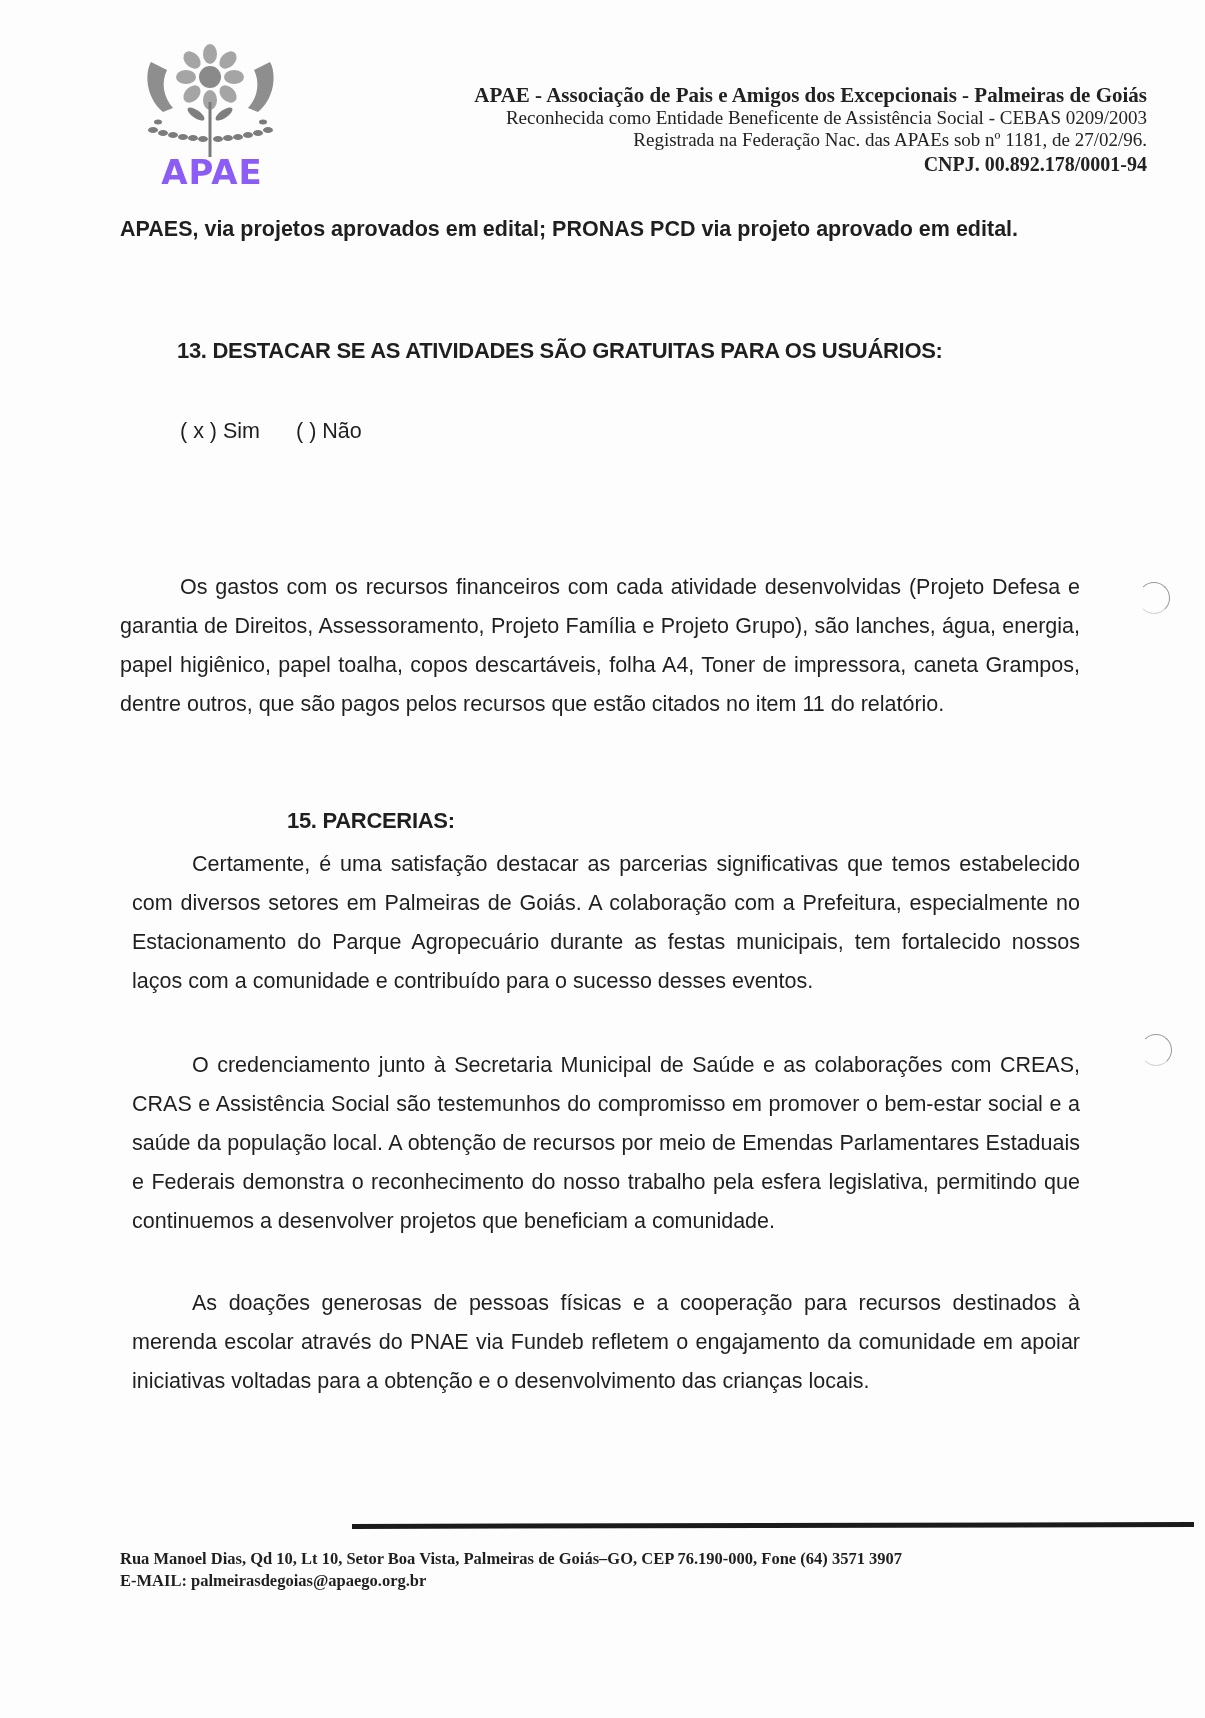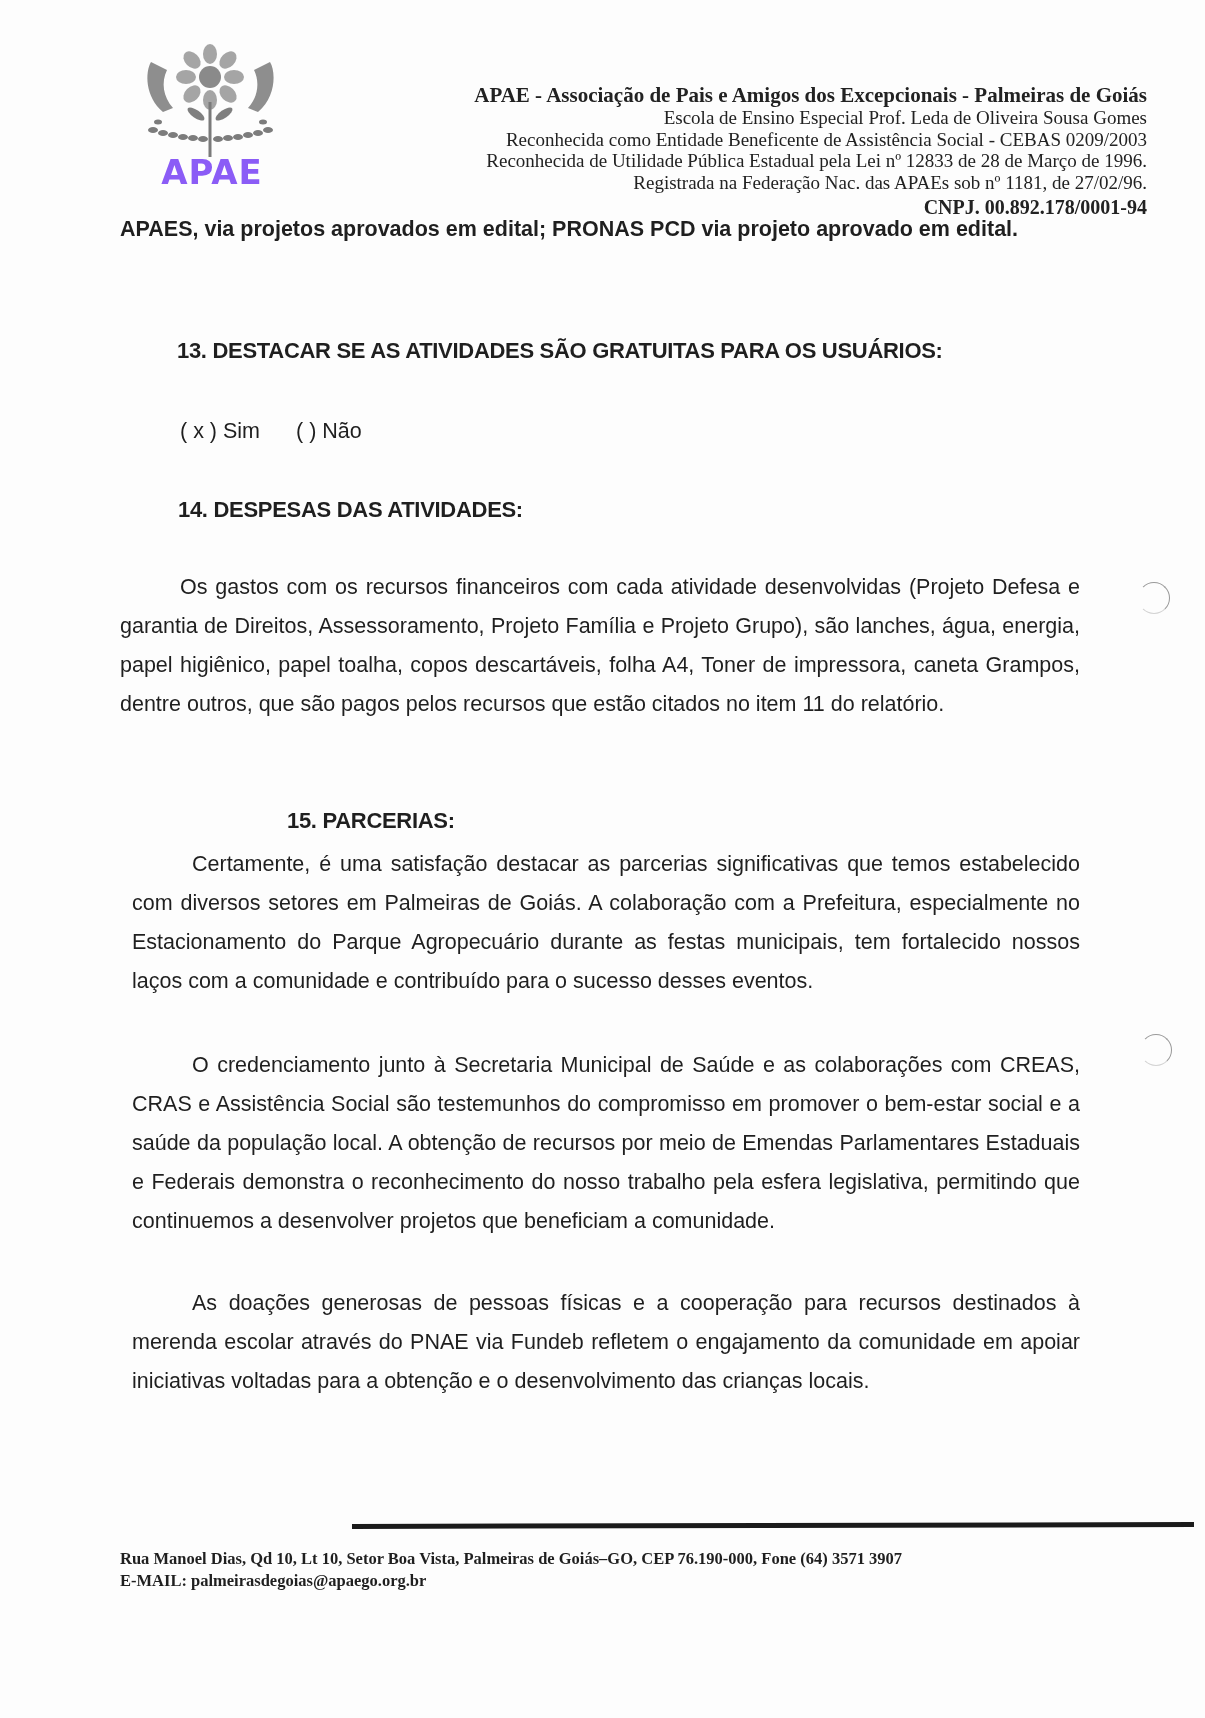--- a/index.html
+++ b/index.html
@@ -103,36 +103,33 @@
         <ellipse cx="135" cy="88" rx="5" ry="3"></ellipse>
         <ellipse cx="25" cy="80" rx="4" ry="2.5"></ellipse>
         <ellipse cx="130" cy="80" rx="4" ry="2.5"></ellipse>
       </g>
     </svg>
   </div>
   <div class="logo-text">APAE</div>
 
   <div class="header-text">
     <div class="org-name">APAE - Associação de Pais e Amigos dos Excepcionais - Palmeiras de Goiás</div>
-    <div class="line">Escola de Ensino Especial Prof. Leda de Oliveira Sousa Gomes</div>
     <div class="line">Reconhecida como Entidade Beneficente de Assistência Social - CEBAS 0209/2003</div>
-    <div class="line">Reconhecida de Utilidade Pública Estadual pela Lei nº 12833 de 28 de Março de 1996.</div>
     <div class="line">Registrada na Federação Nac. das APAEs sob nº 1181, de 27/02/96.</div>
     <div class="cnpj">CNPJ. 00.892.178/0001-94</div>
   </div>
 
   <div class="abs body-text p-intro">APAES, via projetos aprovados em edital; PRONAS PCD via projeto aprovado em edital.</div>
 
   <div class="abs body-text heading h13">13. DESTACAR SE AS ATIVIDADES SÃO GRATUITAS PARA OS USUÁRIOS:</div>
   <div class="abs body-text choices">
     <span>( x ) Sim</span>
     <span>(   ) Não</span>
   </div>
 
-  <div class="abs body-text heading h14">14. DESPESAS DAS ATIVIDADES:</div>
   <div class="abs body-text justify p14">Os gastos com os recursos financeiros com cada atividade desenvolvidas (Projeto Defesa e garantia de Direitos, Assessoramento, Projeto Família e Projeto Grupo), são lanches, água, energia, papel higiênico, papel toalha, copos descartáveis, folha A4, Toner de impressora, caneta Grampos, dentre outros, que são pagos pelos recursos que estão citados no item 11 do relatório.</div>
 
   <div class="abs body-text heading h15">15. PARCERIAS:</div>
   <div class="abs body-text justify p15a">Certamente, é uma satisfação destacar as parcerias significativas que temos estabelecido com diversos setores em Palmeiras de Goiás. A colaboração com a Prefeitura, especialmente no Estacionamento do Parque Agropecuário durante as festas municipais, tem fortalecido nossos laços com a comunidade e contribuído para o sucesso desses eventos.</div>
   <div class="abs body-text justify p15b">O credenciamento junto à Secretaria Municipal de Saúde e as colaborações com CREAS, CRAS e Assistência Social são testemunhos do compromisso em promover o bem-estar social e a saúde da população local. A obtenção de recursos por meio de Emendas Parlamentares Estaduais e Federais demonstra o reconhecimento do nosso trabalho pela esfera legislativa, permitindo que continuemos a desenvolver projetos que beneficiam a comunidade.</div>
   <div class="abs body-text justify p15c">As doações generosas de pessoas físicas e a cooperação para recursos destinados à merenda escolar através do PNAE via Fundeb refletem o engajamento da comunidade em apoiar iniciativas voltadas para a obtenção e o desenvolvimento das crianças locais.</div>
 
   <div class="punch-hole hole1"></div>
   <div class="punch-hole hole2"></div>
 

